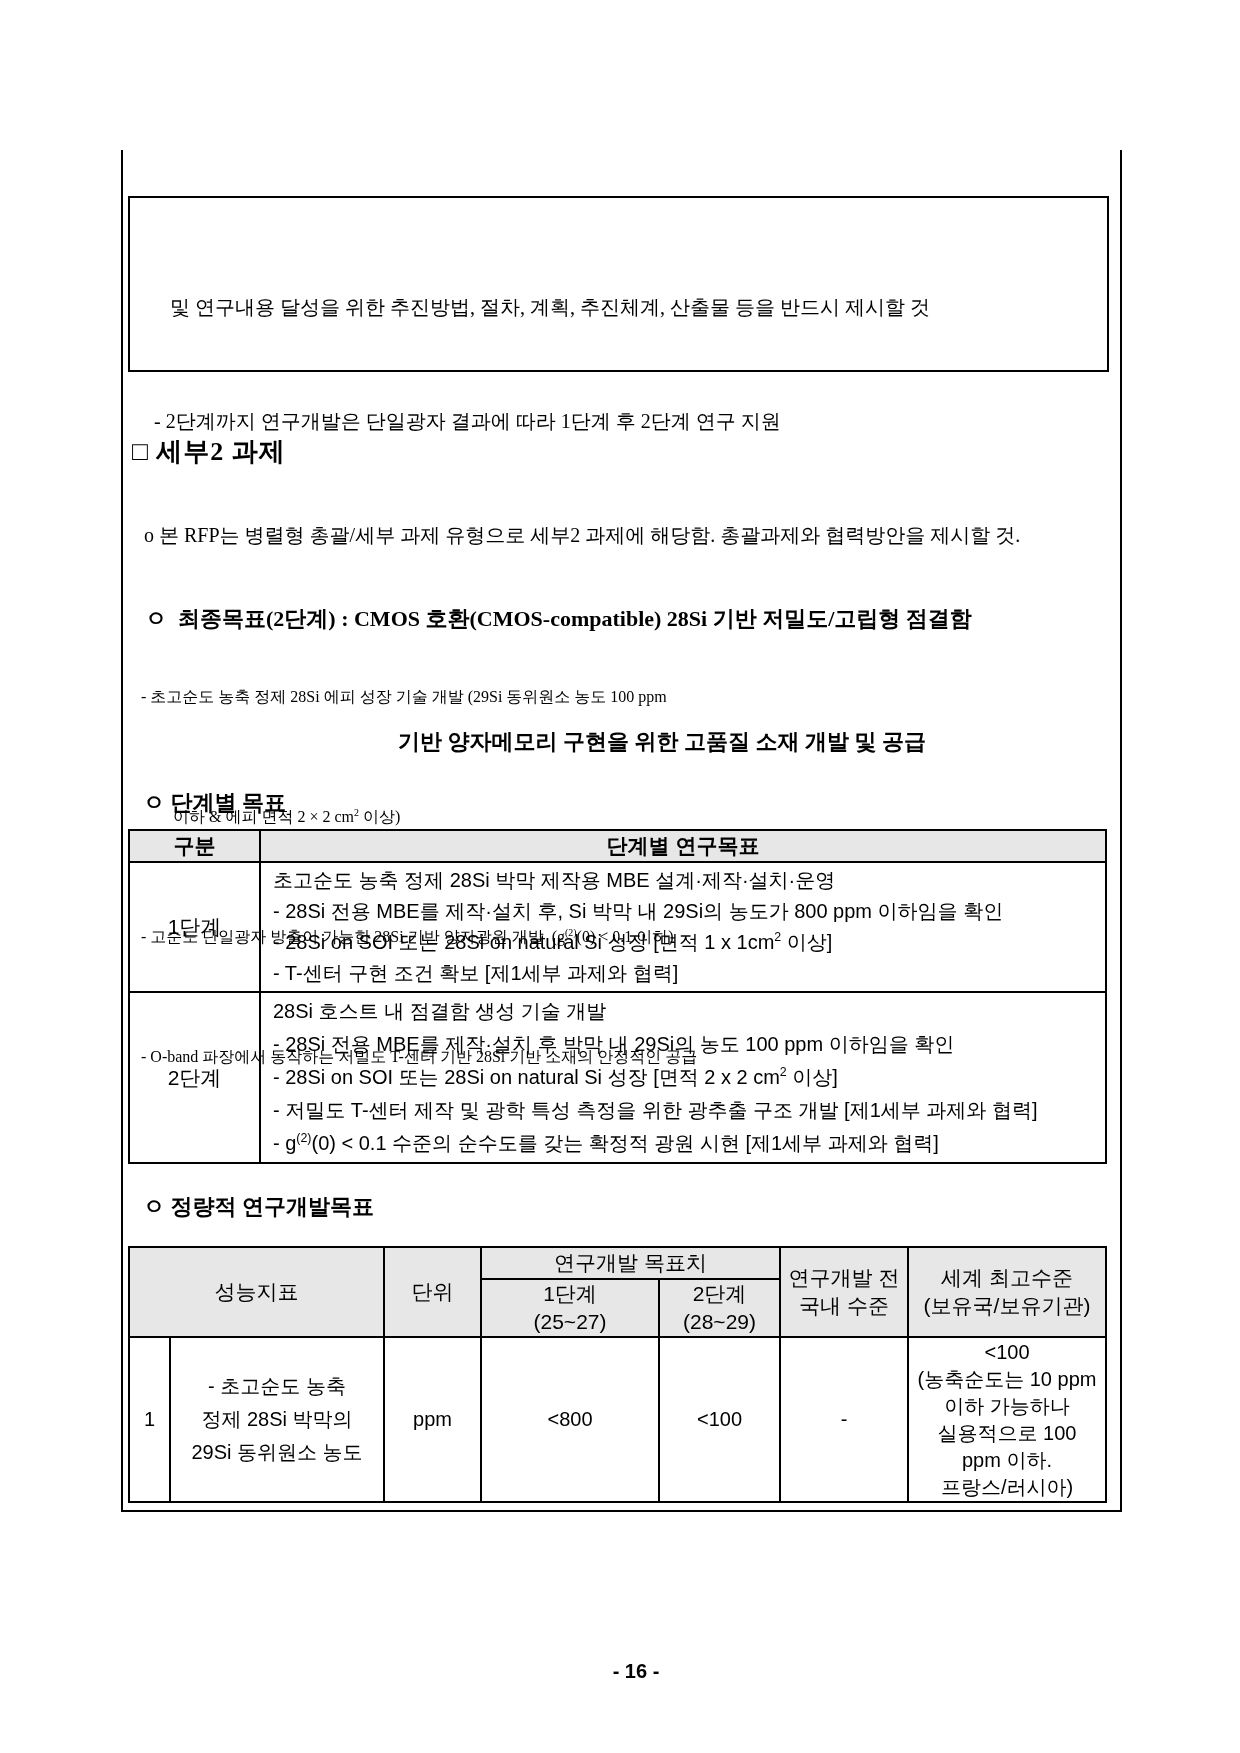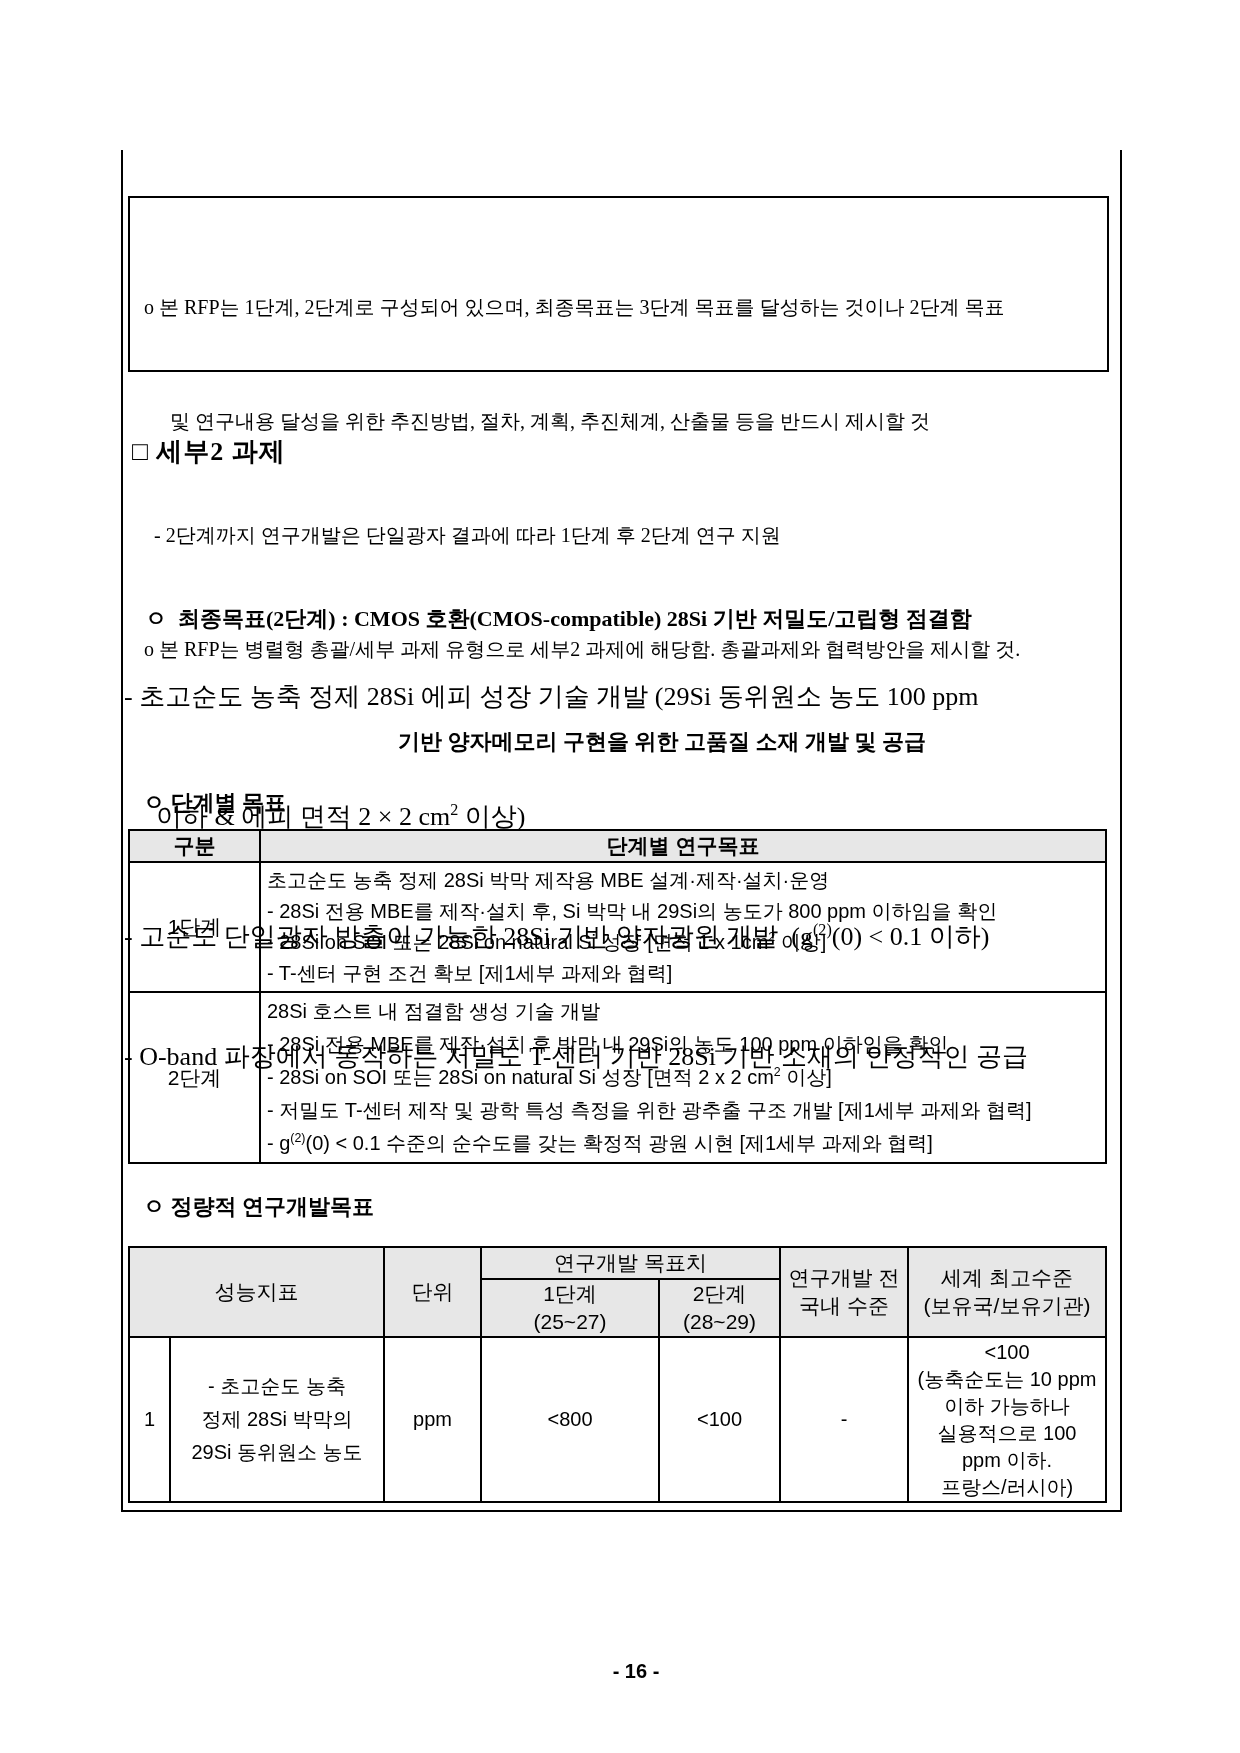--- a/index.html
+++ b/index.html
@@ -51,23 +51,23 @@
     position: absolute;
     left: 22px; top: 366px;
     font-size: 22px;
     font-weight: bold;
     line-height: 41px;
     white-space: pre;
   }
   .final-goal .line2 { margin-left: 253px; }
   .goal-bullets {
     position: absolute;
-    left: 1px; top: 447px;
+    left: 18px; top: 447px;
     width: 975px;
-    font-size: 26px;
+    font-size: 16px;
     line-height: 40px;
     white-space: pre-wrap;
   }
   .goal-bullets .indent { padding-left: 32px; }
   .sub-heading {
     position: absolute;
     left: 20px;
     font-size: 22px;
     font-weight: bold;
     white-space: pre;
@@ -97,21 +97,21 @@
     text-align: center;
     margin-left: 44px;
   }
   .stage-table .stage-cell {
     text-align: center;
     vertical-align: middle;
     font-size: 21px;
   }
   .stage-table .goals-cell {
     vertical-align: middle;
-    padding: 2px 6px;
+    padding: 2px 12px;
     font-size: 20px;
   }
   .stage-table .row-stage1 .goals-cell { height: 125px; }
   .stage-table .row-stage1 .tline { line-height: 31px; }
   .stage-table .row-stage2 .goals-cell { height: 167px; border-radius: 21px; }
   .stage-table .row-stage2 .tline { line-height: 33px; }
   .tline { white-space: pre-wrap; }
   sup {
     font-size: 0.62em;
     line-height: 0;
@@ -147,21 +147,20 @@
     font-weight: bold;
   }
 </style>
 </head>
 <body>
 
 <div class="page">
   <div class="frame">
 
     <div class="notice-box">
-      <div class="notice-line">o 본 RFP는 1단계, 2단계로 구성되어 있으며, 최종목표는 3단계 목표를 달성하는 것이나 2단계 목표</div>
       <div class="notice-line cont">및 연구내용 달성을 위한 추진방법, 절차, 계획, 추진체계, 산출물 등을 반드시 제시할 것</div>
       <div class="notice-line sub">- 2단계까지 연구개발은 단일광자 결과에 따라 1단계 후 2단계 연구 지원</div>
       <div class="notice-line">o 본 RFP는 병렬형 총괄/세부 과제 유형으로 세부2 과제에 해당함. 총괄과제와 협력방안을 제시할 것.</div>
     </div>
 
     <div class="section-title">□ 세부2 과제</div>
 
     <div class="final-goal">
       <div class="line1">ㅇ  최종목표(2단계) : CMOS 호환(CMOS-compatible) 28Si 기반 저밀도/고립형 점결함</div>
       <div class="line2">기반 양자메모리 구현을 위한 고품질 소재 개발 및 공급</div>

